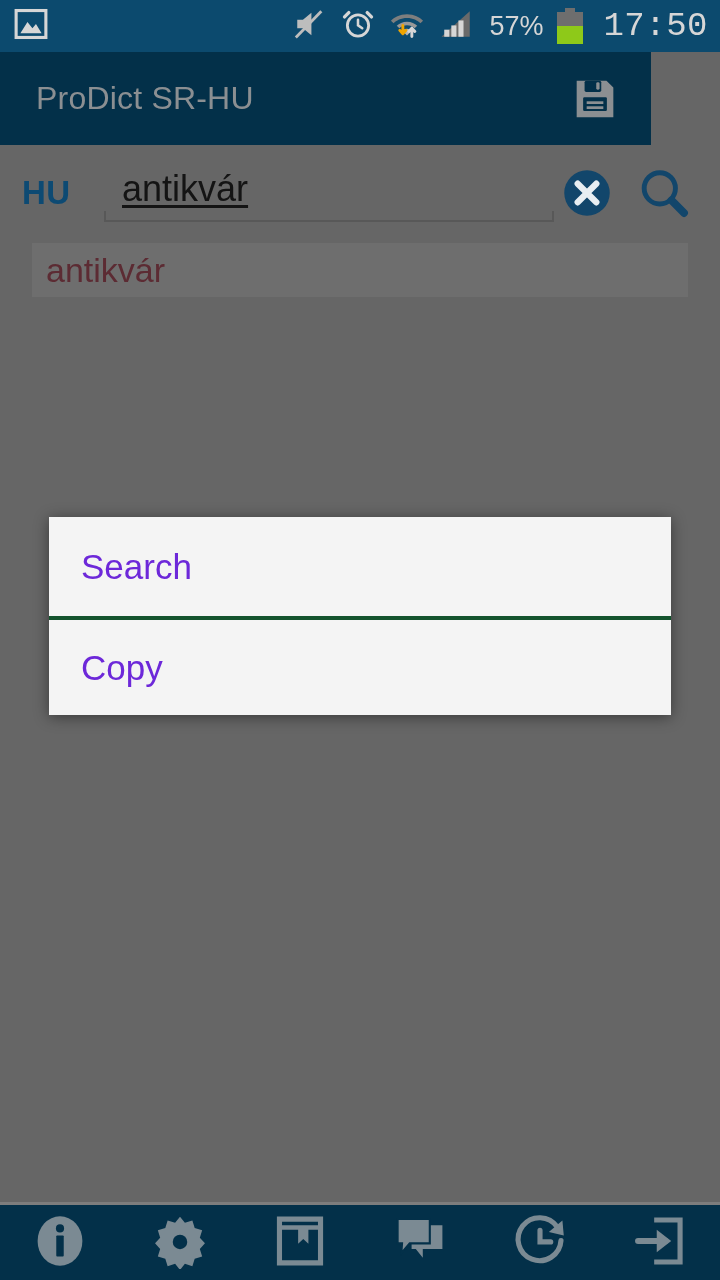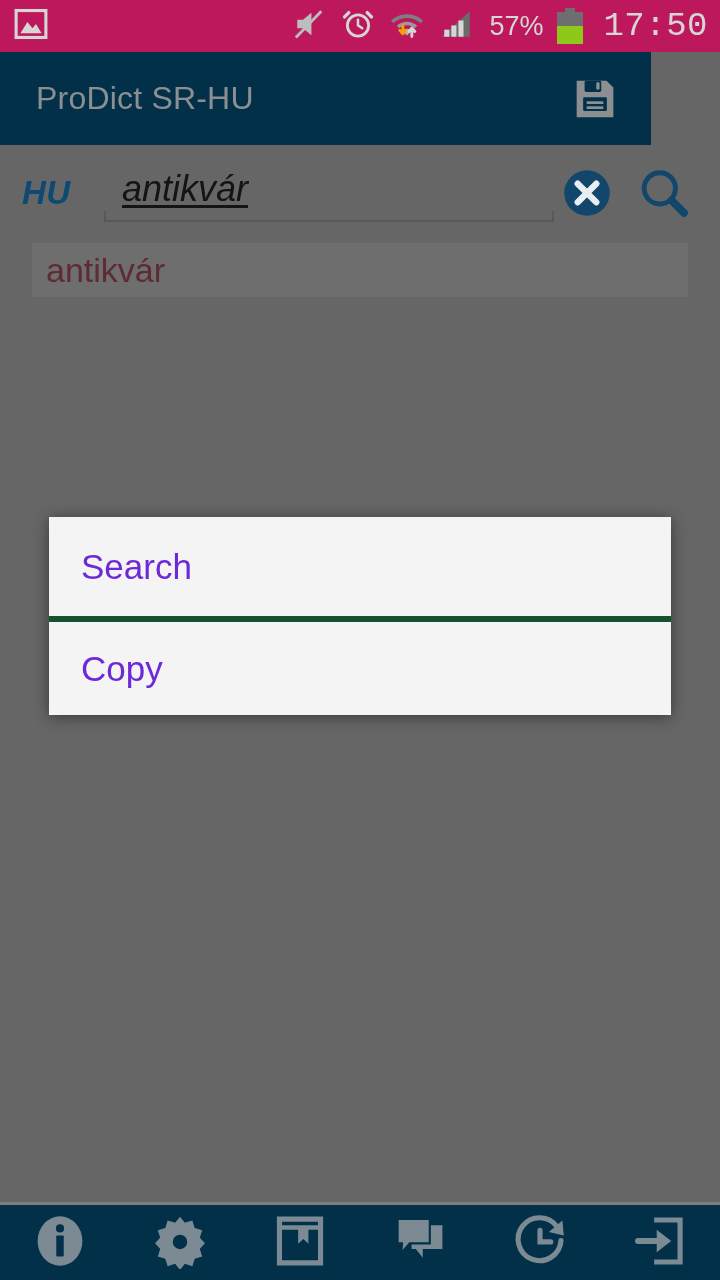--- a/index.html
+++ b/index.html
@@ -17,21 +17,21 @@
     overflow: hidden;
     background: #666666;
   }
 
   
   #status-bar {
     position: absolute;
     left: 0; top: 0;
     width: 720px;
     height: 52px;
-    background: #be185d;
+    background: #0c4a6e;
     display: flex;
     align-items: center;
     box-sizing: border-box;
     padding: 0 12px 0 14px;
   }
   .sb-left { display: flex; align-items: center; }
   .sb-right { margin-left: auto; display: flex; align-items: center; gap: 14px; }
   .sb-icon { display: block; }
   #status-time {
     color: #d6d6d6;
@@ -98,21 +98,20 @@
   
   #search-row {
     position: absolute;
     left: 0; top: 145px;
     width: 720px;
     height: 95px;
     display: flex;
     align-items: center;
     box-sizing: border-box;
     padding: 0 18px 0 22px;
-    font-style: italic;
   }
   #lang-label {
     color: #0d4a73;
     font-size: 33px;
     font-weight: bold;
     letter-spacing: 0.5px;
     width: 70px;
   }
   #search-field-wrap {
     position: relative;
@@ -195,21 +194,21 @@
   .menu-item {
     height: 99px;
     display: flex;
     align-items: center;
     padding-left: 32px;
     box-sizing: border-box;
     font-size: 35px;
     color: #6d28d9;
   }
   .menu-item + .menu-item {
-    border-top: 6px solid #14532d;
+    border-top: 4px solid #14532d;
   }
 
   
   #bottom-nav {
     position: absolute;
     left: 0; bottom: 0;
     width: 720px;
     height: 78px;
     background: #033049;
     border-top: 3px solid #7d7d7d;

